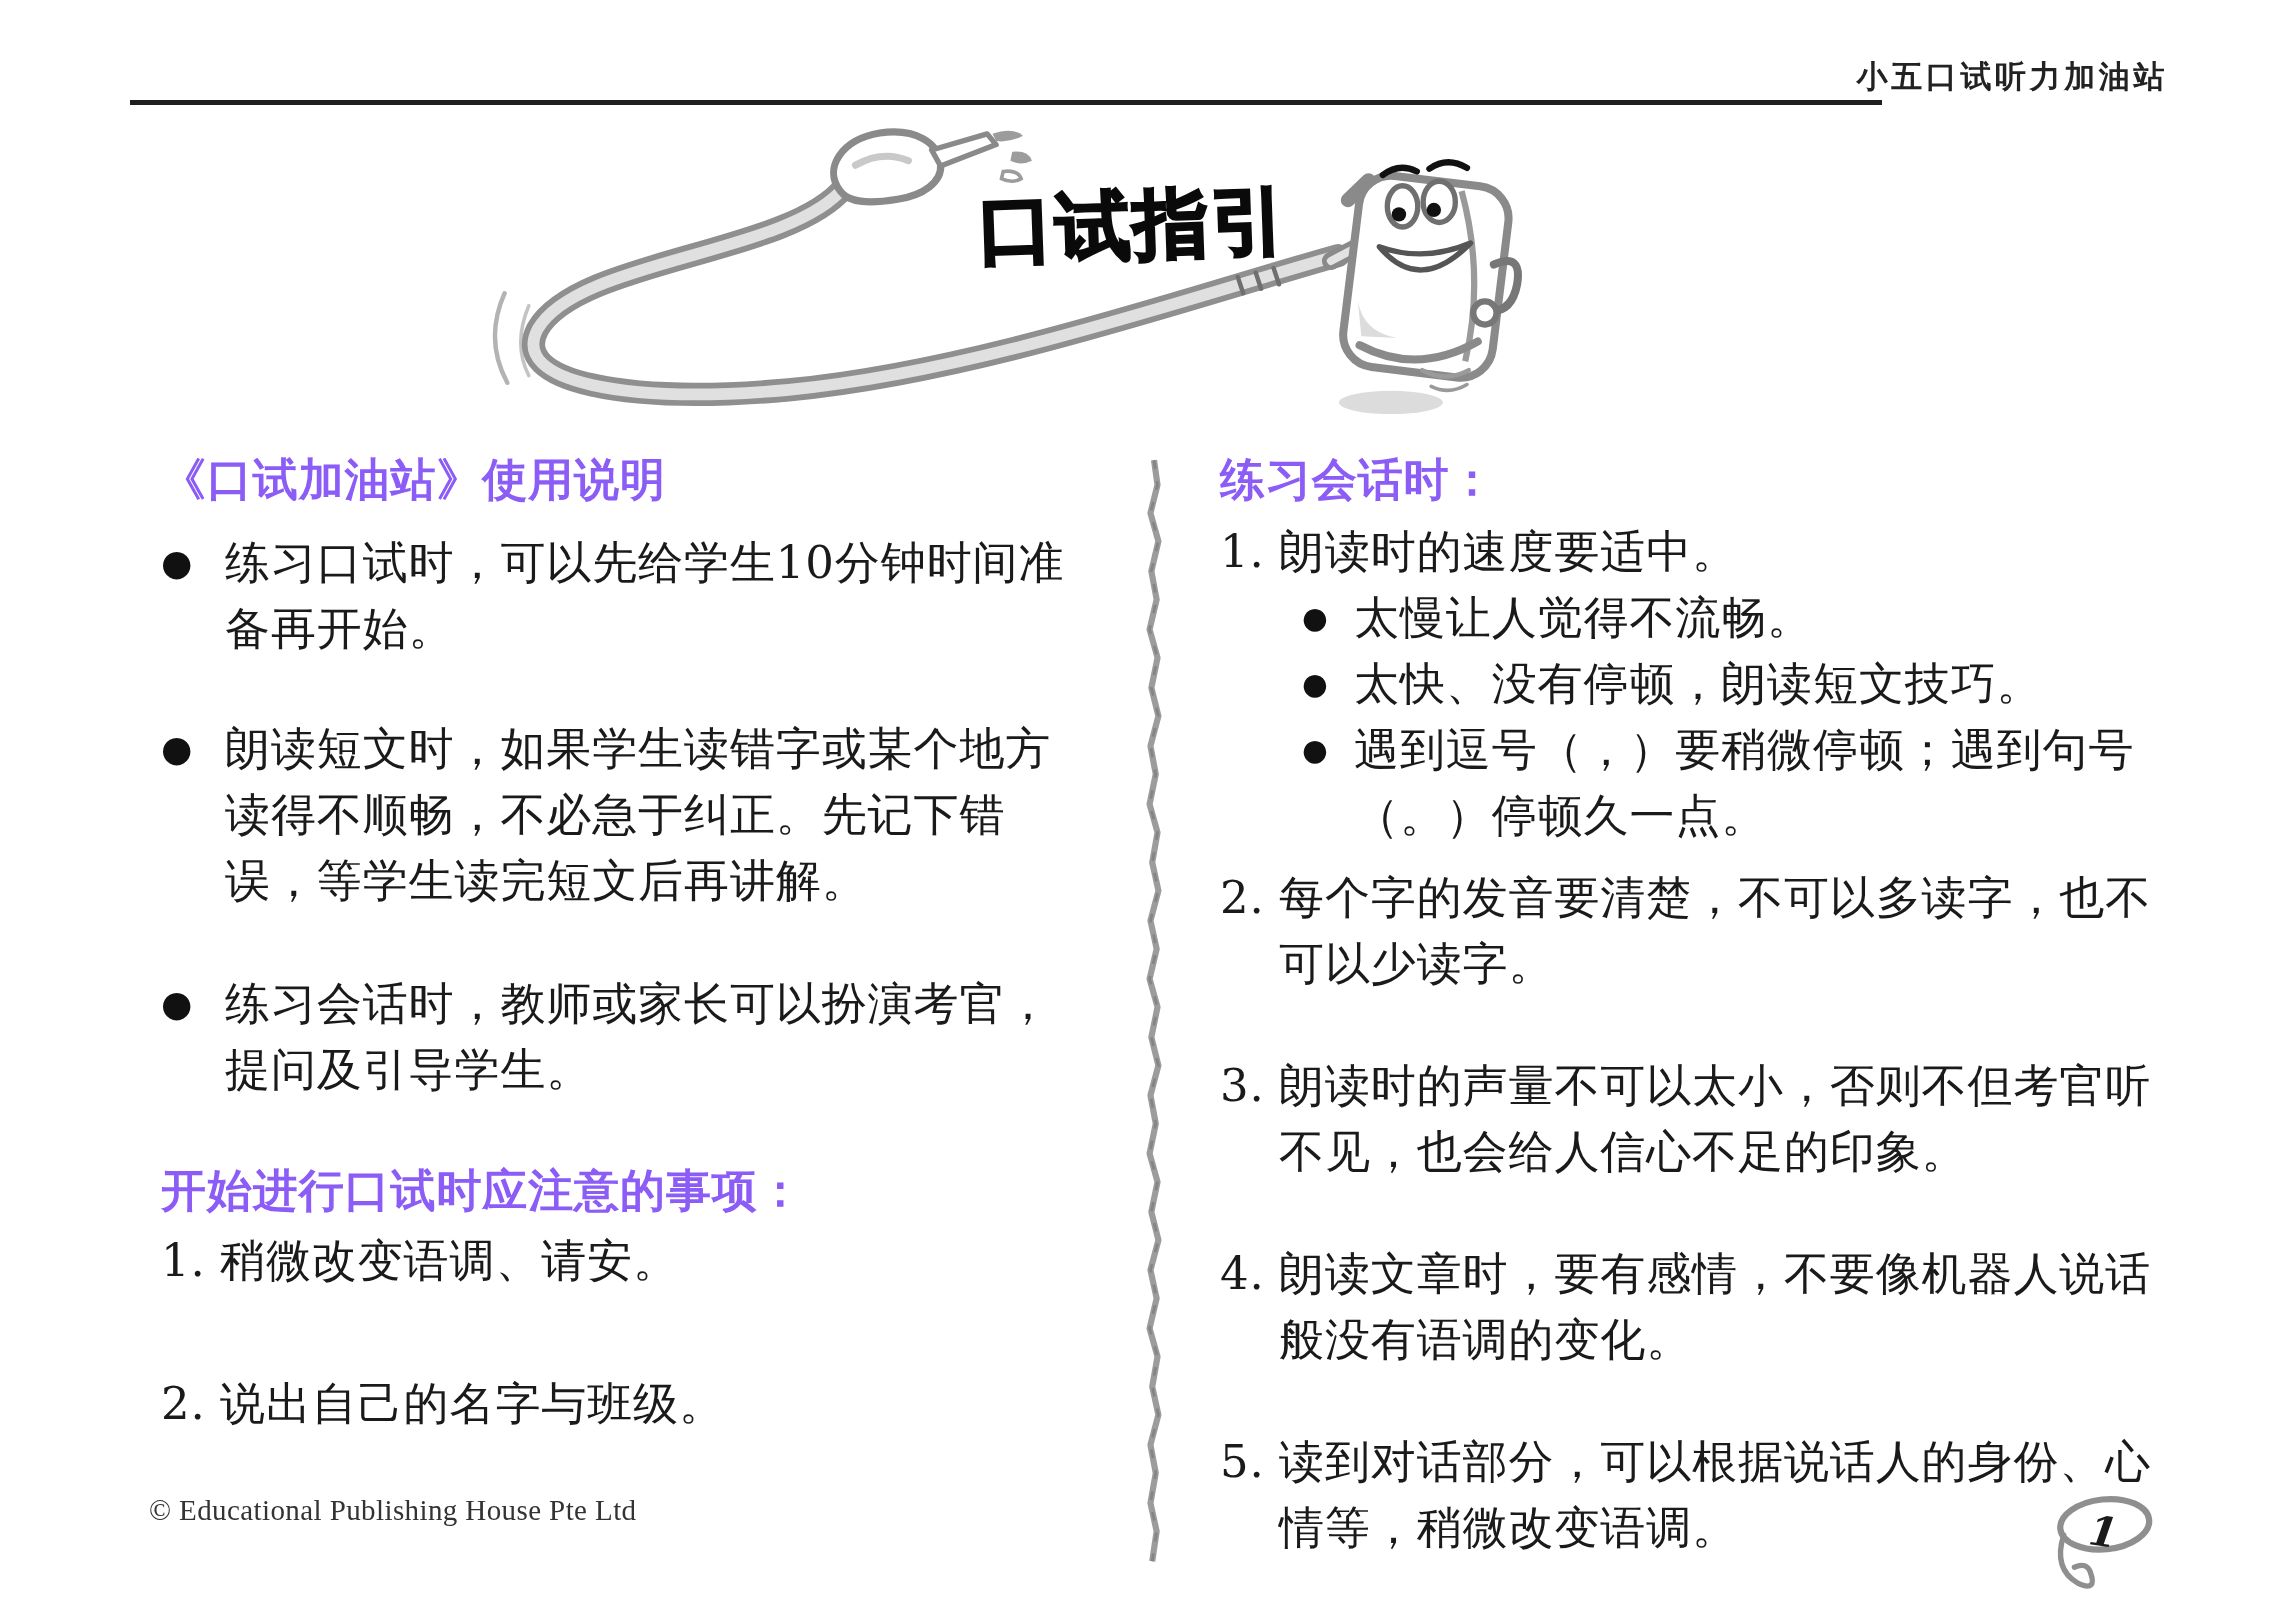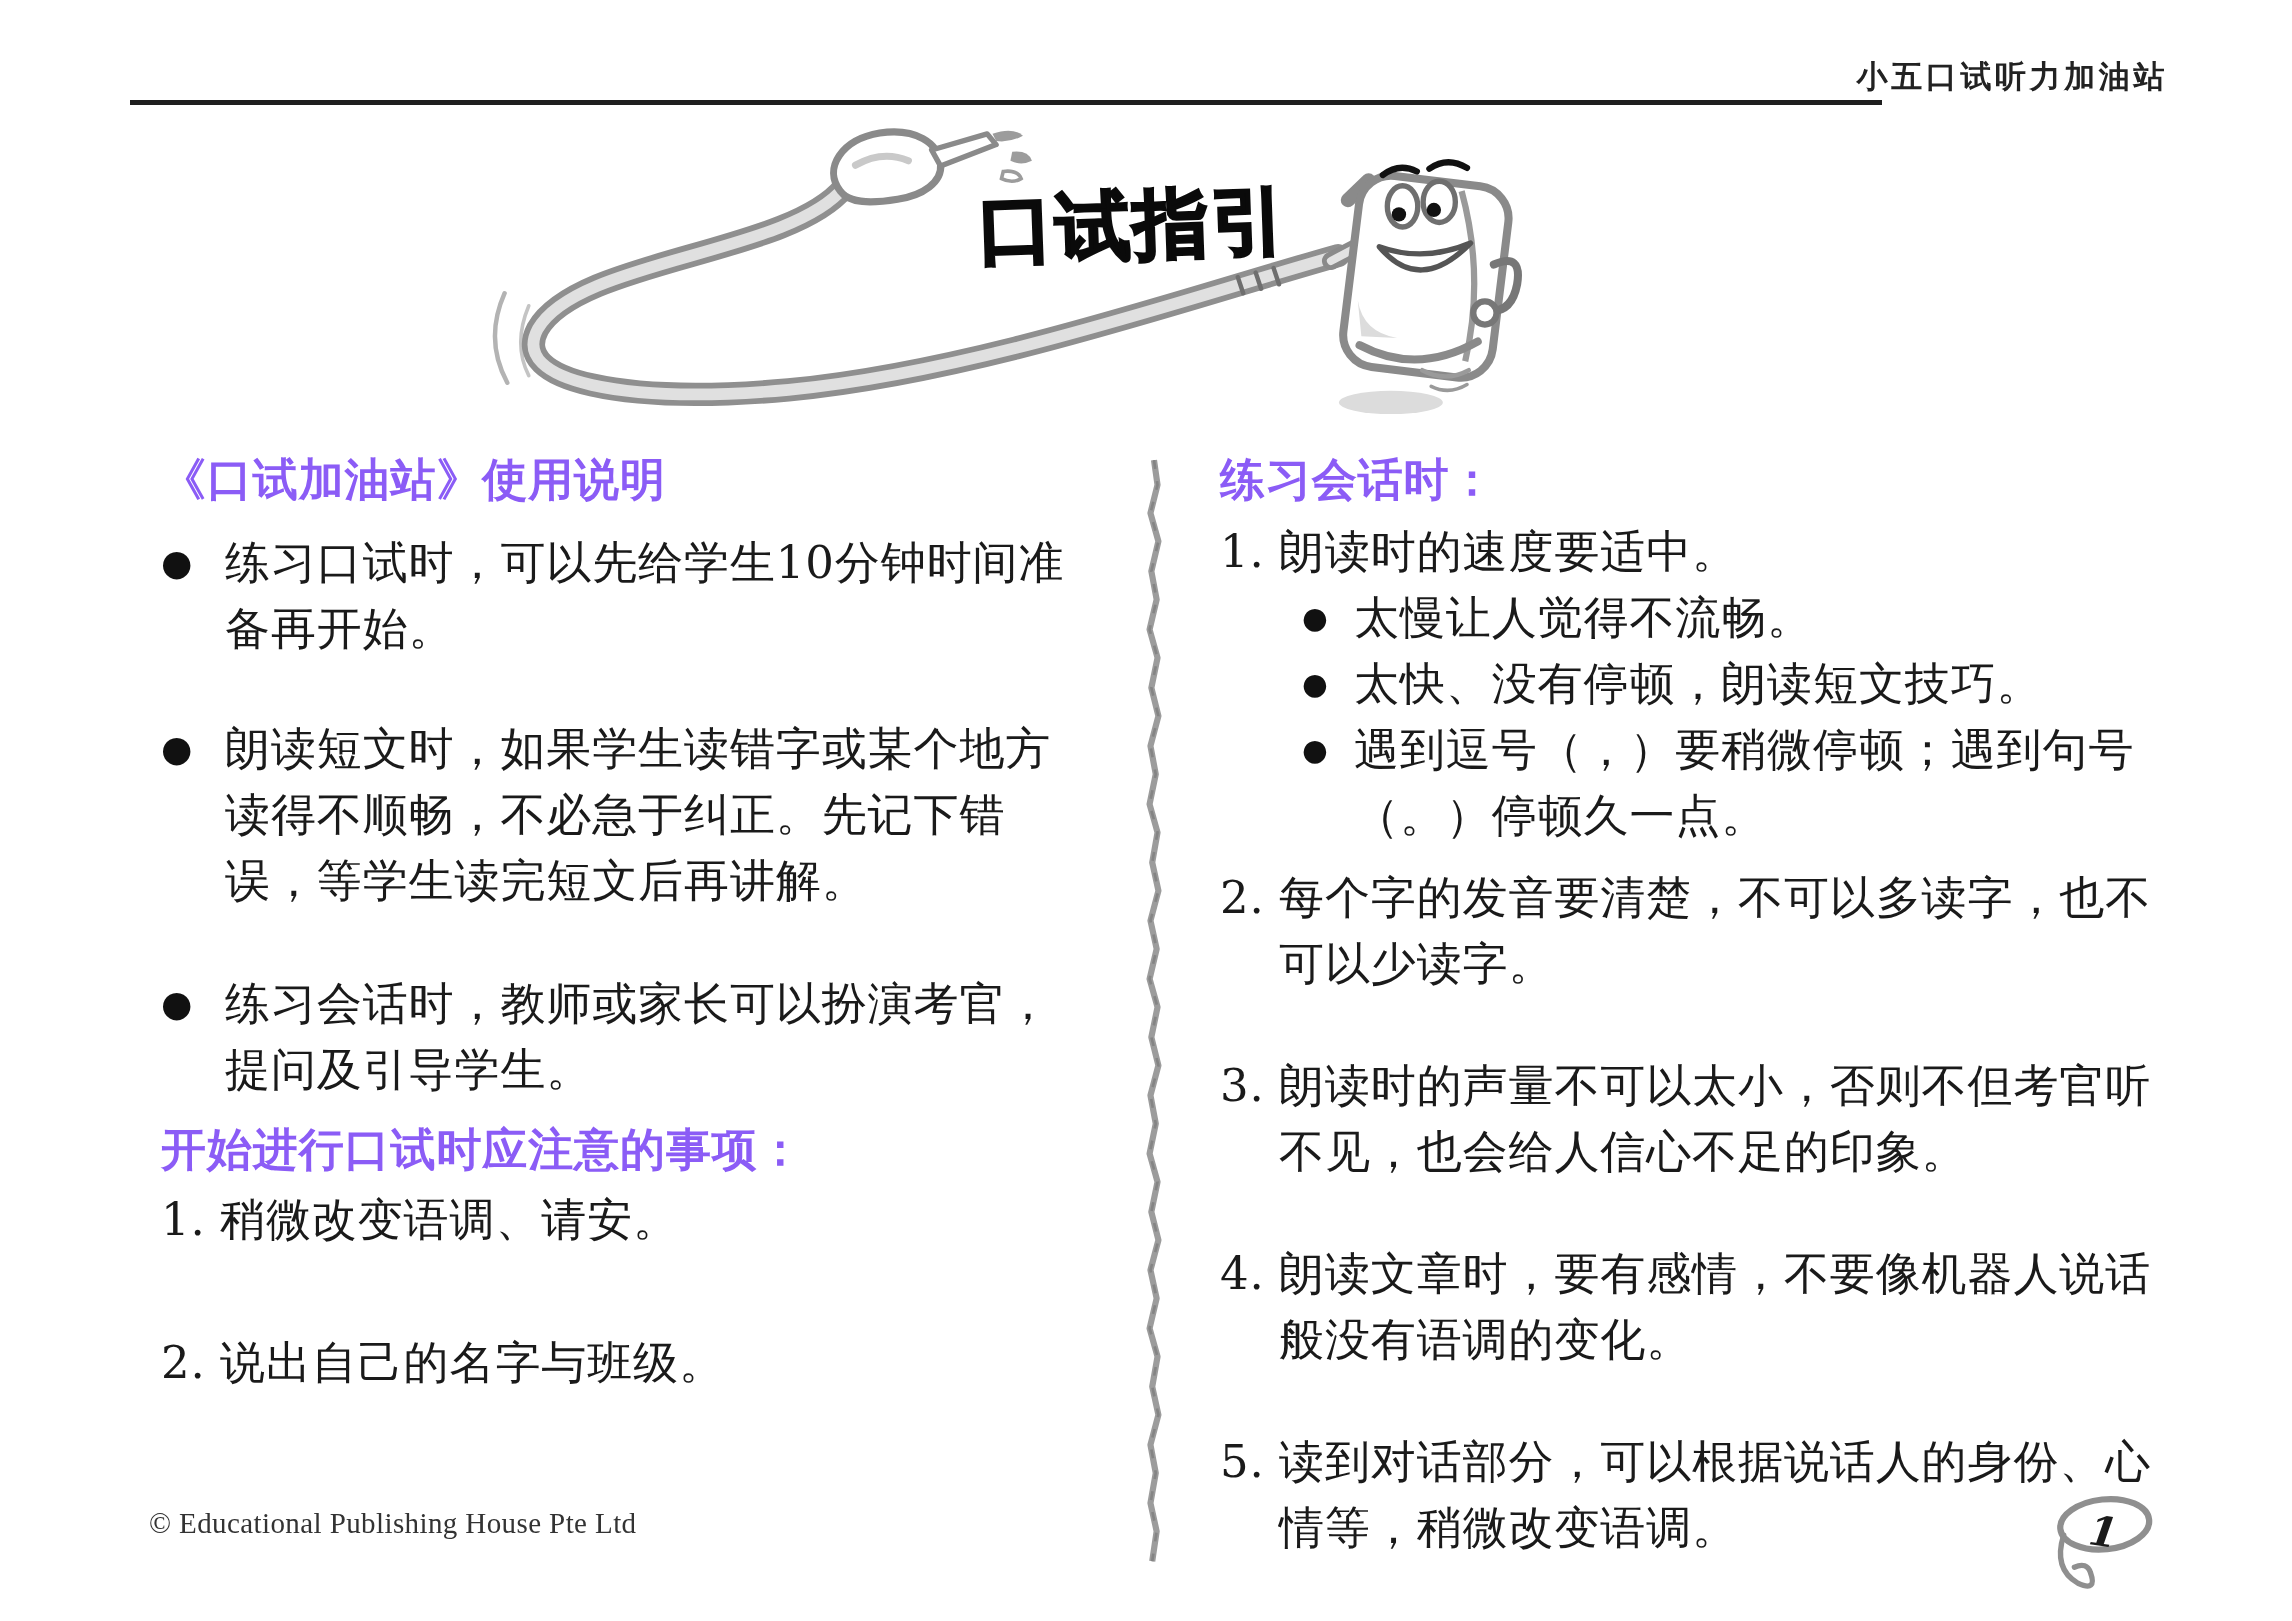--- a/index.html
+++ b/index.html
@@ -34,39 +34,39 @@
     margin:0;font-family:"Liberation Sans","DejaVu Sans",sans-serif;font-weight:700;
     font-size:45px;line-height:56px;color:#8b5cf6;letter-spacing:0.9px;
   }
   .blist,.nlist,.sublist{list-style:none;margin:0;padding:0;}
   .bitem{display:flex;line-height:66px;font-size:45px;letter-spacing:0.9px;}
   .bitem .marker{width:64px;flex:0 0 64px;font-size:36px;color:#111;}
   .bitem .txt{width:842px;}
   .m-b1{margin-top:21.5px;}
   .m-b2{margin-top:54px;}
   .m-b3{margin-top:57px;}
-  .m-h2{margin-top:19px;}
+  .m-h2{margin-top:60px;}
   .nitem{display:flex;line-height:66px;font-size:45px;letter-spacing:0.9px;}
   .nitem .num{width:59px;flex:0 0 59px;}
   .nitem .ntext{width:904px;}
   .m-n1{margin-top:9px;}
   .m-n2{margin-top:77px;}
   .m-t1{margin-top:10.7px;}
   .m-t2{margin-top:16px;}
   .m-t{margin-top:56px;}
   .sublist{padding-left:82px;}
   .sitem{display:flex;line-height:66px;font-size:45px;letter-spacing:0.9px;}
   .sitem .marker{width:52px;flex:0 0 52px;font-size:29.6px;color:#111;}
   .sitem .stxt{width:811px;}
   
   .divider{position:absolute;left:1139px;top:452px;width:30px;height:1128px;}
   
   .footer{
     position:absolute;left:149px;top:1494px;font-family:"Liberation Serif","DejaVu Serif",serif;
-    font-size:29px;letter-spacing:0.4px;color:#333;margin-top:13px;
+    font-size:29px;letter-spacing:0.4px;color:#333;
   }
   .page-doodle{position:absolute;left:2044px;top:1494px;width:125px;height:116px;}
   .page-num{
     position:absolute;left:2089px;top:1508px;font-size:41px;font-style:italic;font-weight:700;
     color:#1a1a1a;transform:rotate(8deg);
   }
 </style>
 </head>
 <body>
 

